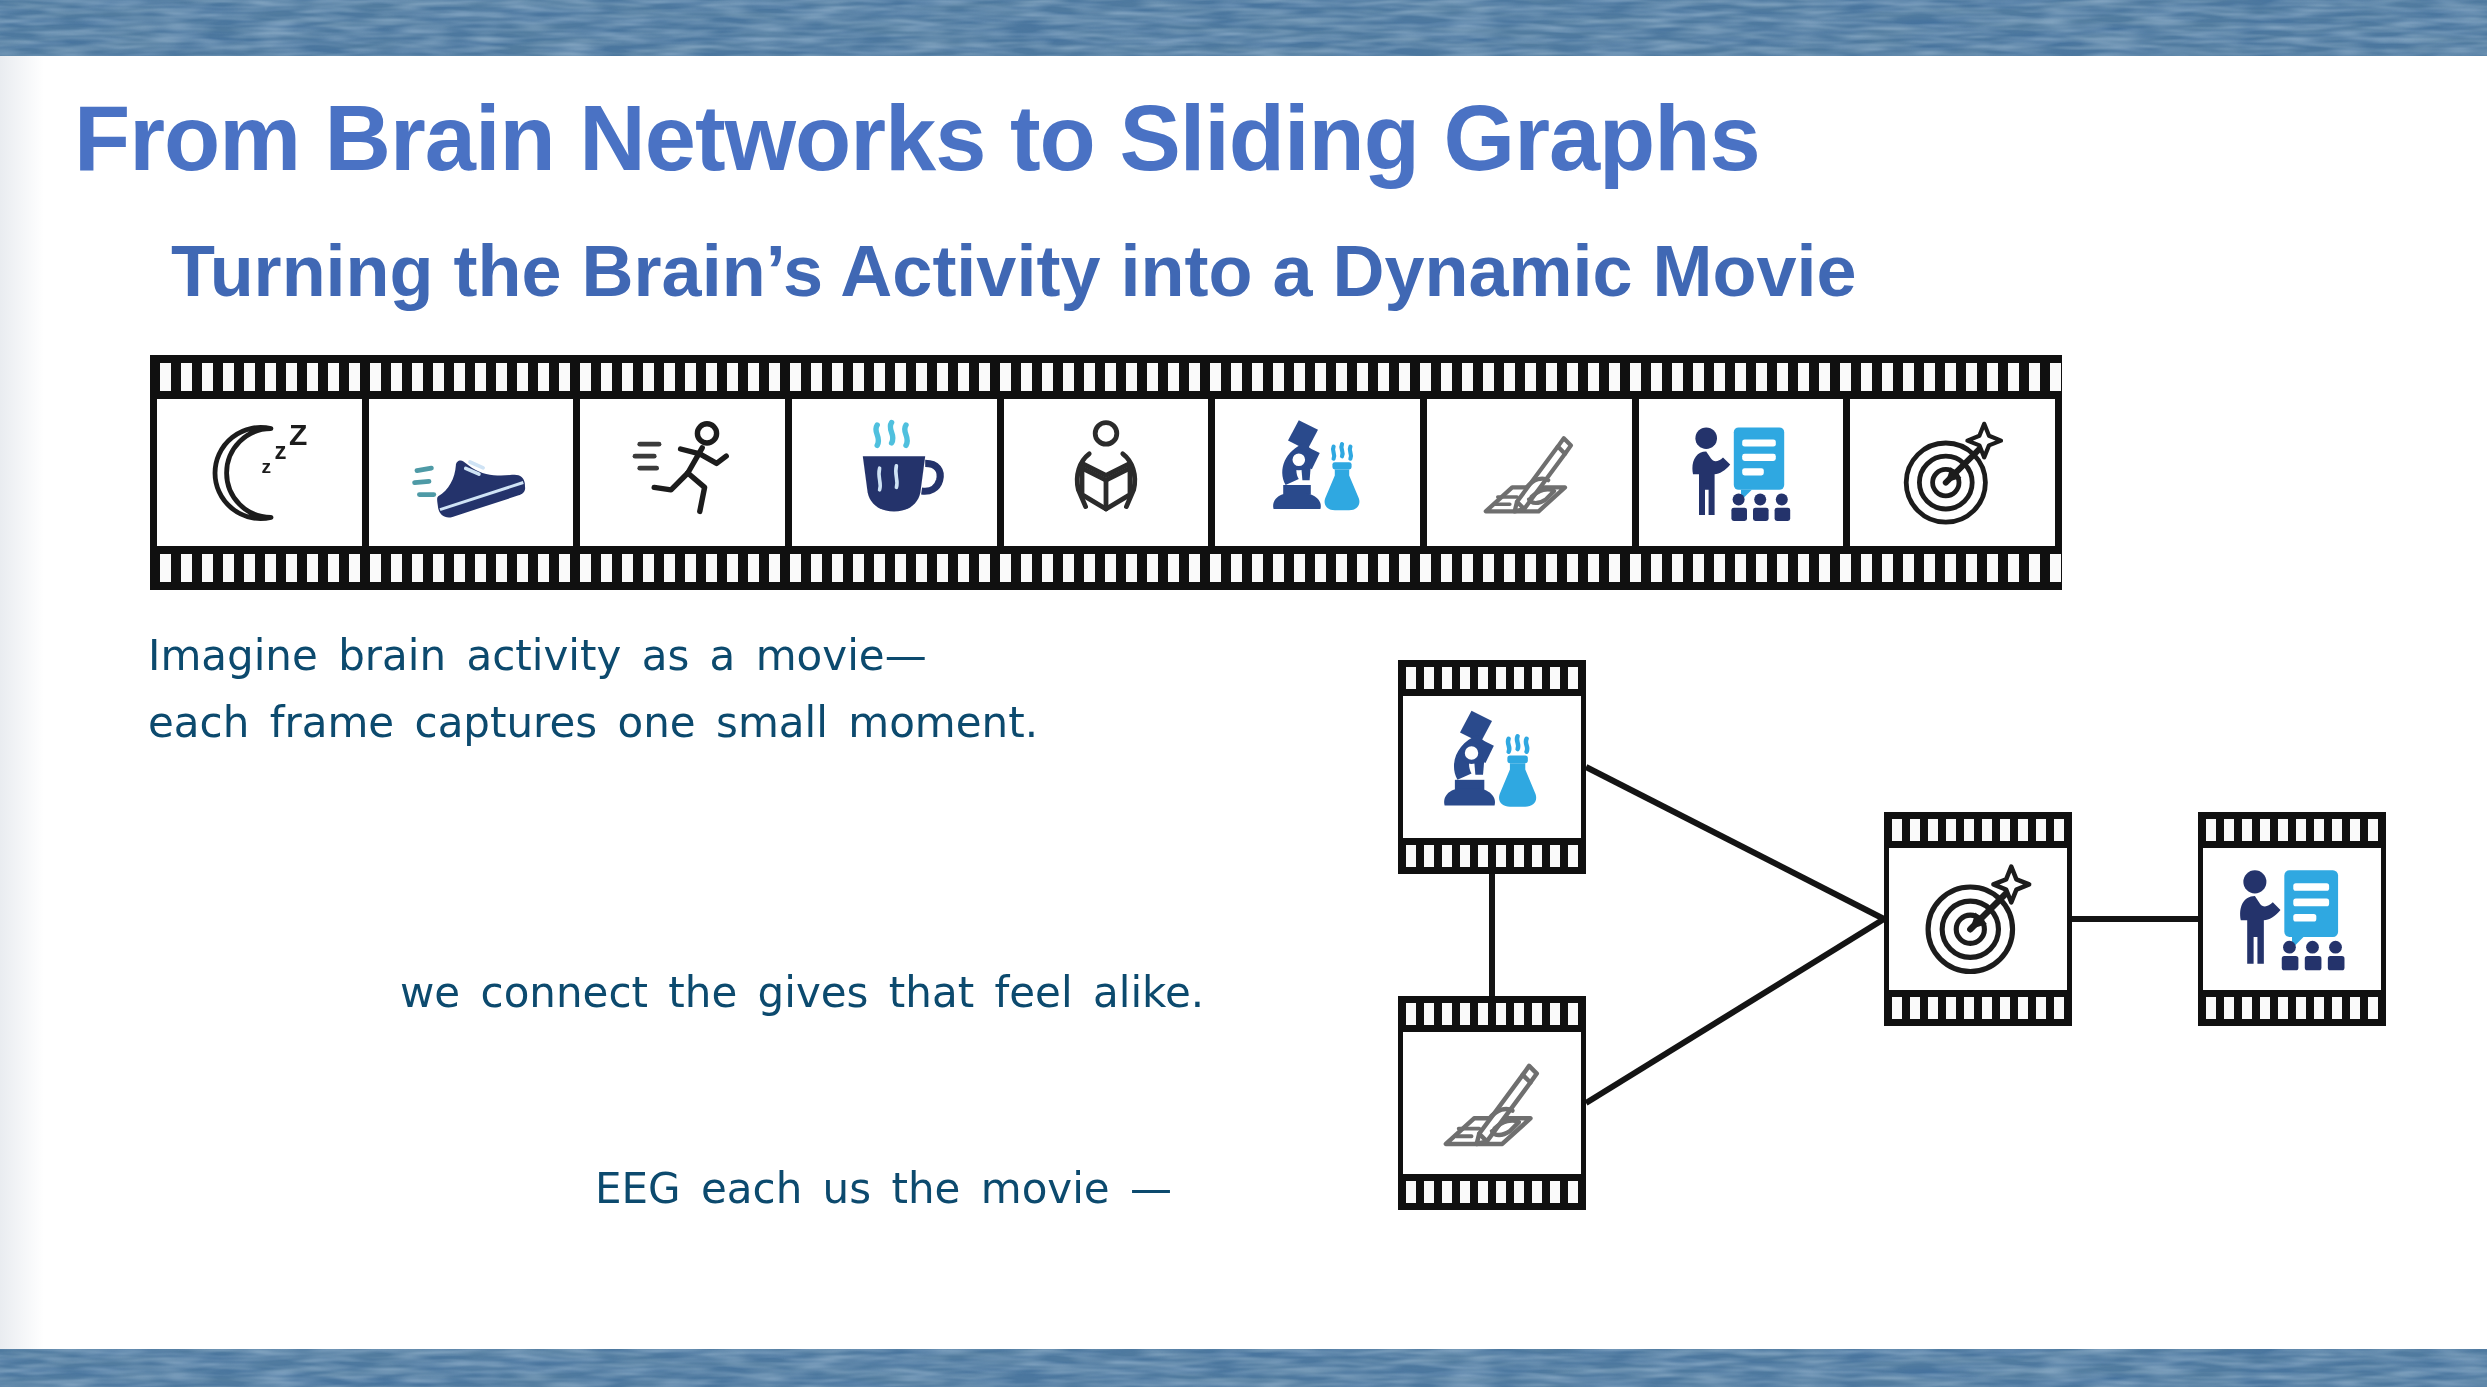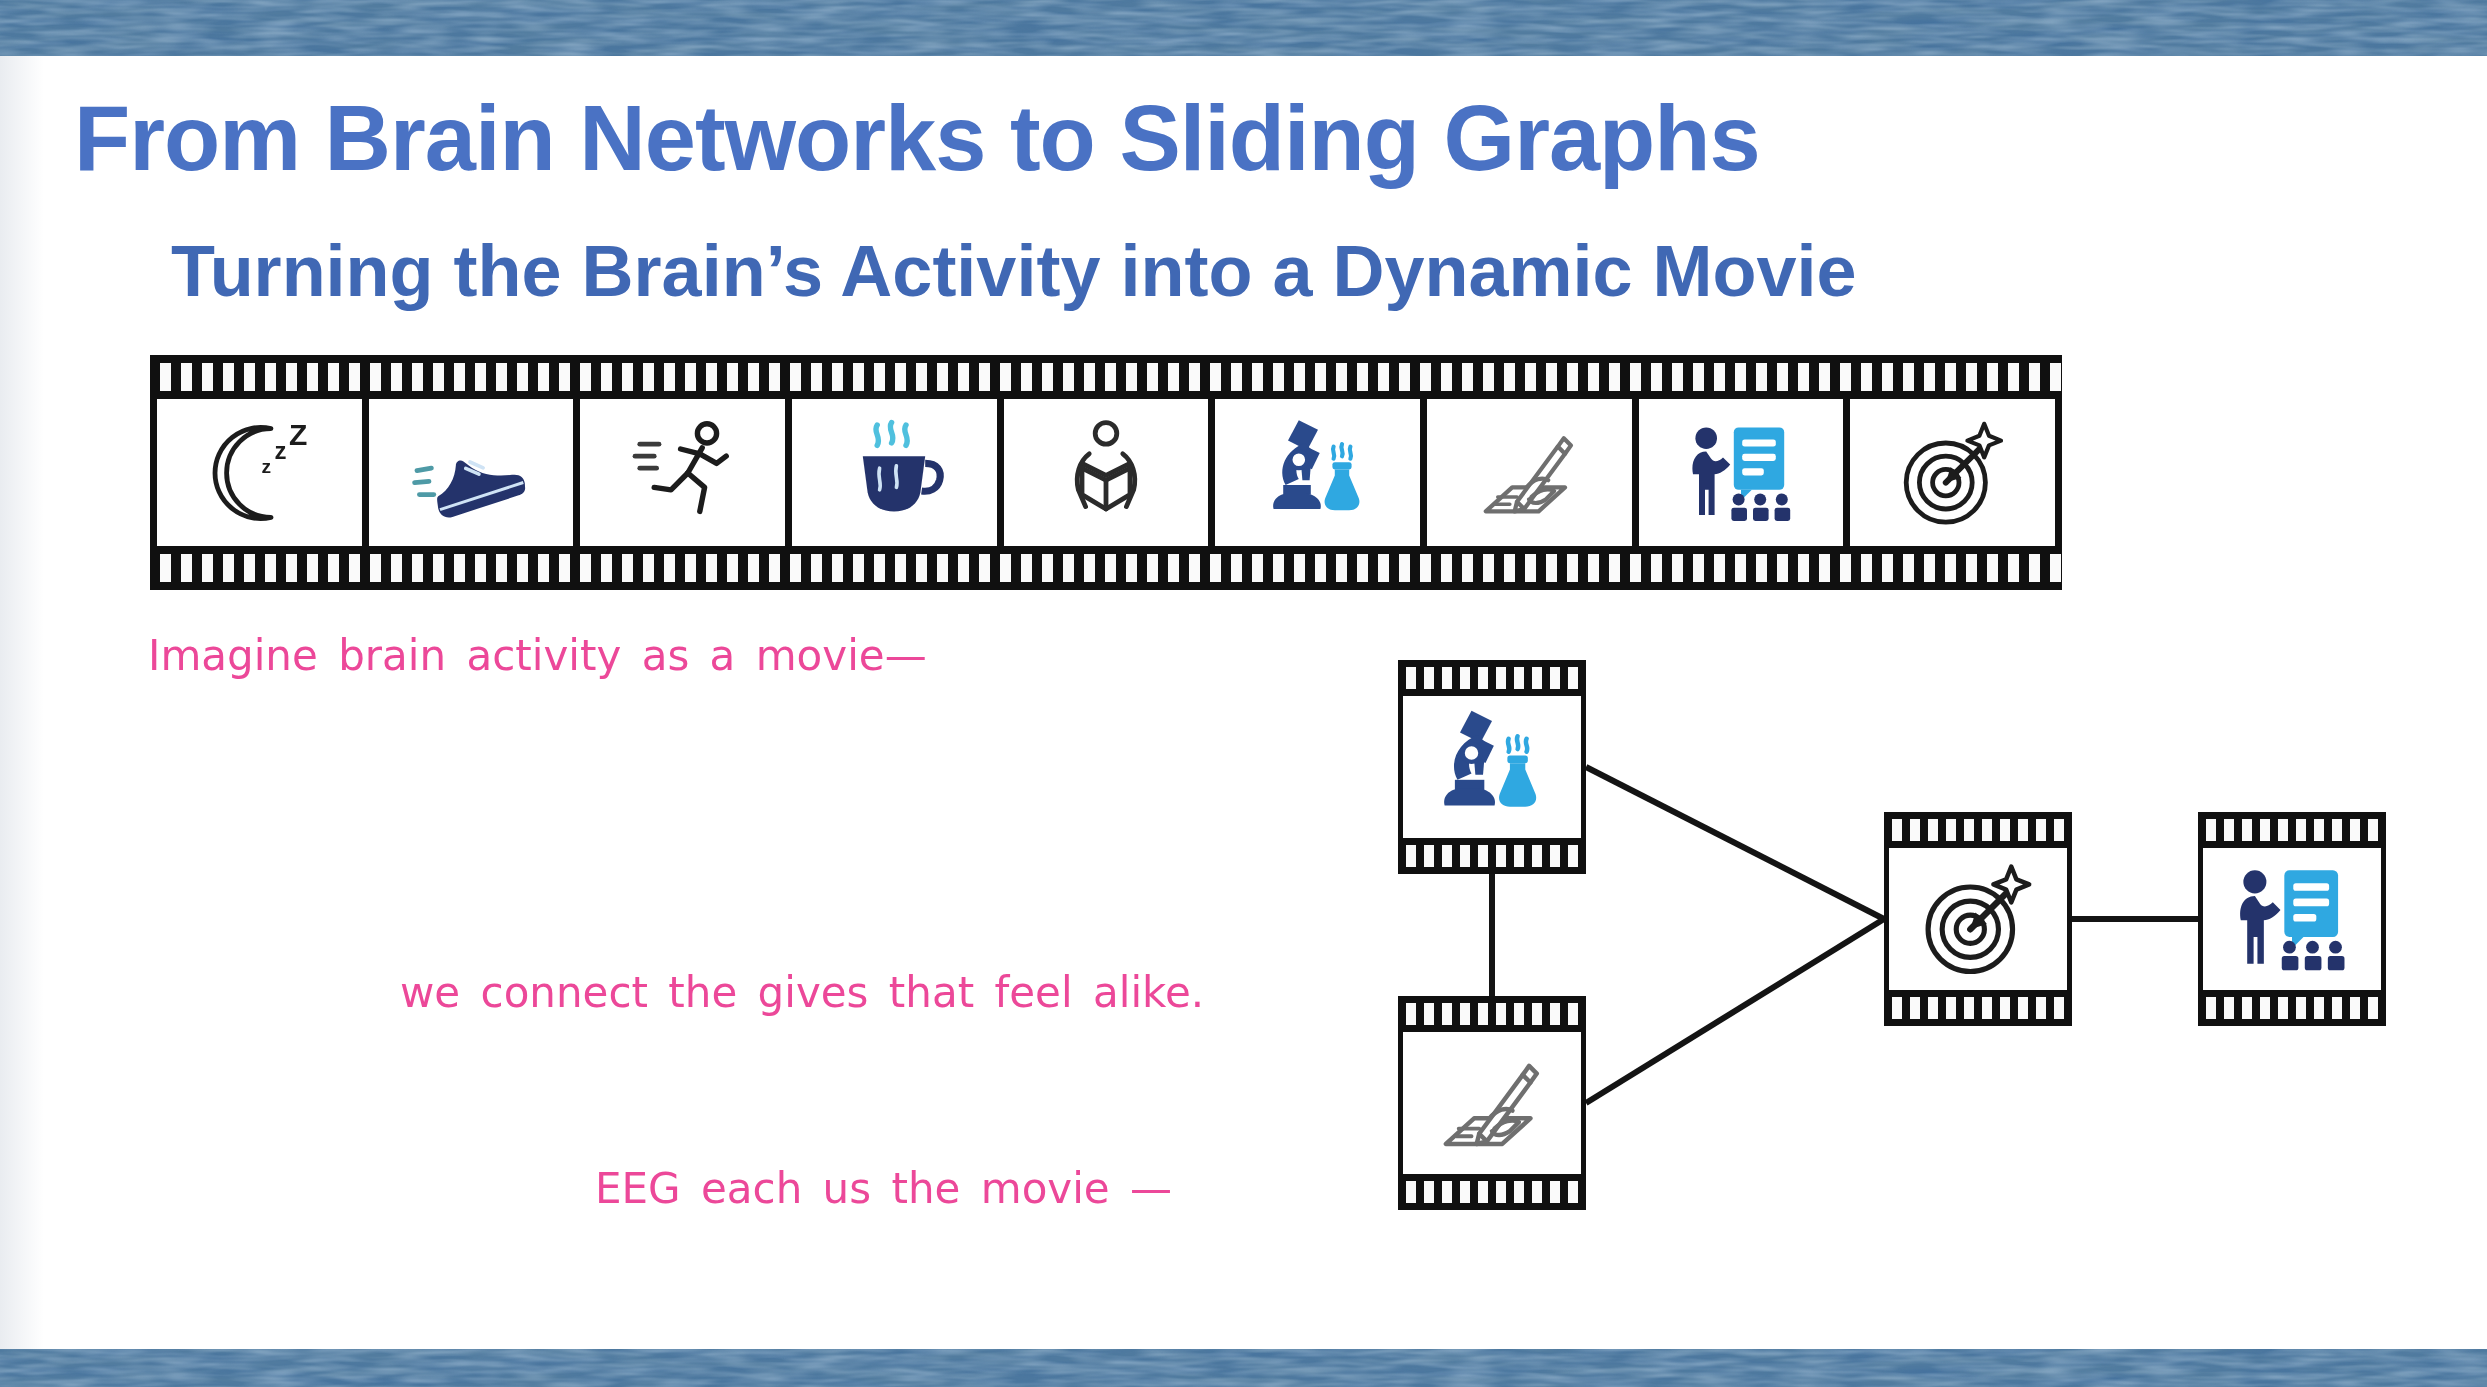--- a/index.html
+++ b/index.html
@@ -46,21 +46,21 @@
   .frames .cell{
     flex:1;display:flex;align-items:center;justify-content:center;
     border-left:7px solid #101010;box-sizing:border-box;
   }
   .frames .cell .icon{width:120px;height:120px;}
   .icon svg{width:100%;height:100%;display:block;}
   
   .caption{
     position:absolute;margin:0;
     font-family:"DejaVu Sans",sans-serif;
-    font-size:42px;line-height:67px;color:#ec4899;
+    font-size:42px;line-height:67px;color:#0c4a6e;
     word-spacing:7px;white-space:nowrap;
   }
   .c1{left:148px;top:622px;}
   .c2{left:400px;top:892px;}
   .c3{left:595px;top:1155px;}
   
   .edges{position:absolute;left:0;top:0;width:2487px;height:1387px;pointer-events:none;}
   .mini-frame{position:absolute;width:188px;}
   .mini-frame .msprocket{
     height:36px;box-sizing:border-box;
@@ -252,20 +252,21 @@
   <path d="M76 9 L80 19 L90 23 L80 27 L76 37 L72 27 L62 23 L72 19 Z" fill="#ffffff" stroke-width="3.5" stroke-linejoin="round"></path>
             </svg>
           </div>
         </div>
       </div>
     <div class="sprocket"></div>
   </div>
 
   <p class="caption c1">
     <span>Imagine brain activity as a movie—</span><br>
+    <span>each frame captures one small moment.</span>
   </p>
   <p class="caption c2">
     <br>
     <span>we connect the gives that feel alike.</span>
   </p>
   <p class="caption c3">
     <span>EEG each us the movie —</span><br>
   </p>
 
   <svg class="edges" id="edge-layer" viewBox="0 0 2487 1387">

